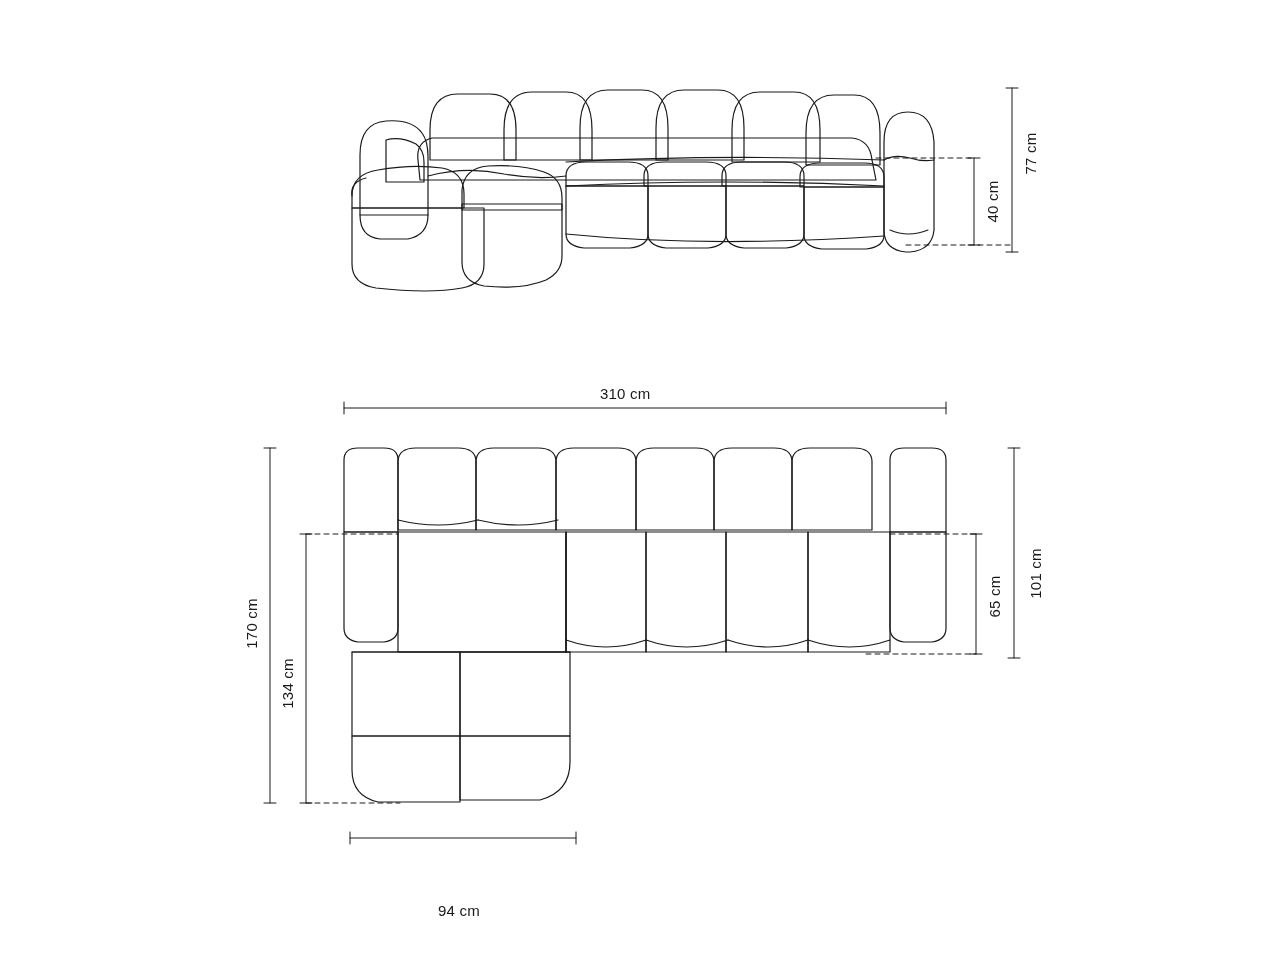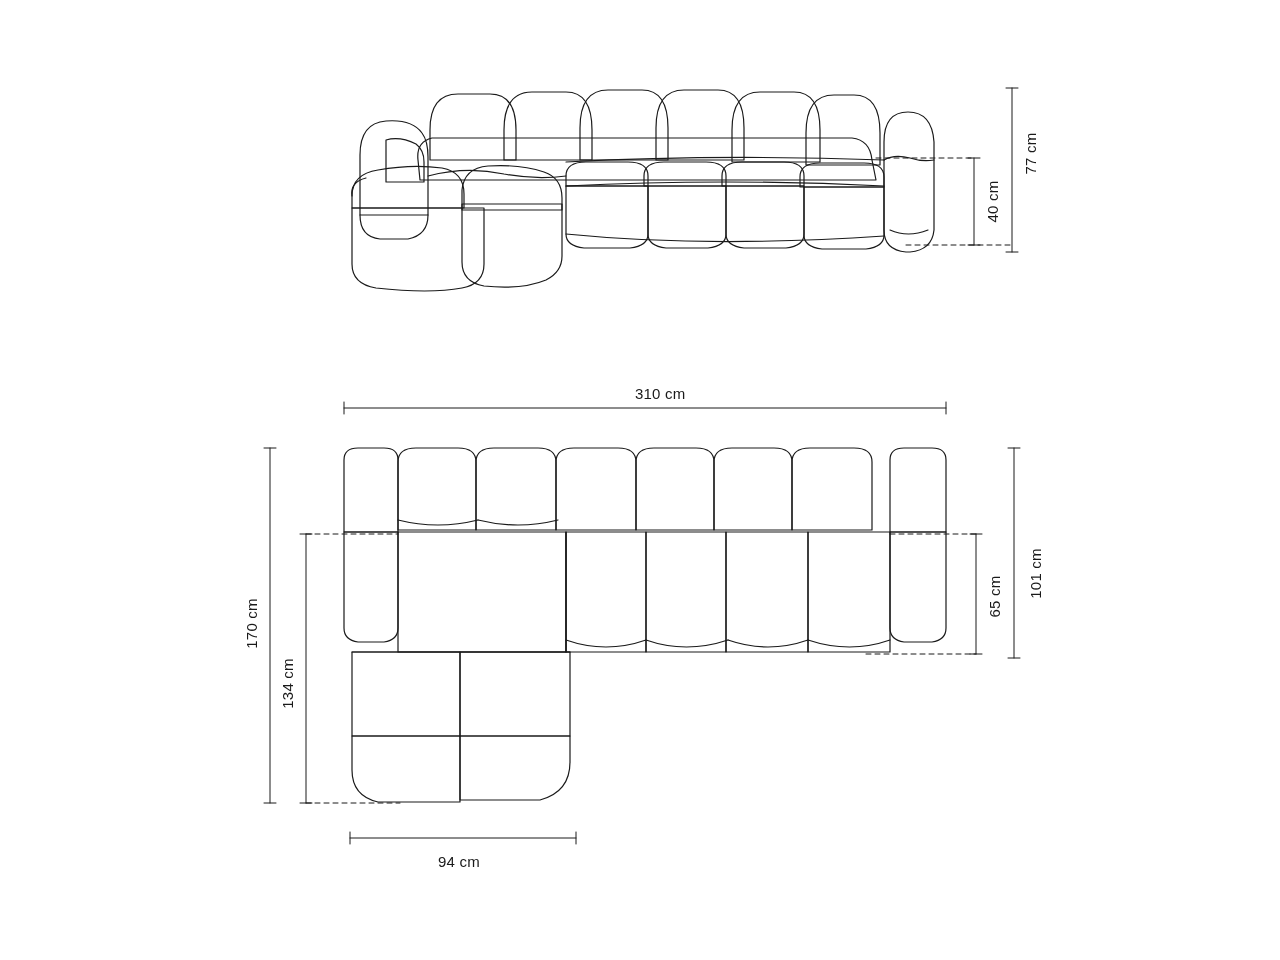--- a/index.html
+++ b/index.html
@@ -179,25 +179,25 @@
         <path d="M350 832 V 844"></path>
         <path d="M576 832 V 844"></path>
       </g>
     </g>
   </svg>
 
   <div class="dim-label vert" style="left: 1010px; top: 145px;">77 cm</div>
 
   <div class="dim-label vert" style="left: 972px; top: 193px;">40 cm</div>
 
-  <div class="dim-label" style="left: 635px; top: 385px;">310 cm</div>
+  <div class="dim-label" style="left: 600px; top: 385px;">310 cm</div>
 
   <div class="dim-label vert" style="left: 226px; top: 615px;">170 cm</div>
 
   <div class="dim-label vert" style="left: 262px; top: 675px;">134 cm</div>
 
   <div class="dim-label vert" style="left: 1010px; top: 565px;">101 cm</div>
 
   <div class="dim-label vert" style="left: 974px; top: 588px;">65 cm</div>
 
-  <div class="dim-label" style="left: 438px; top: 853px;">94 cm</div>
+  <div class="dim-label" style="left: 438px; top: 902px;">94 cm</div>
 
 </div>
 
 </body></html>

